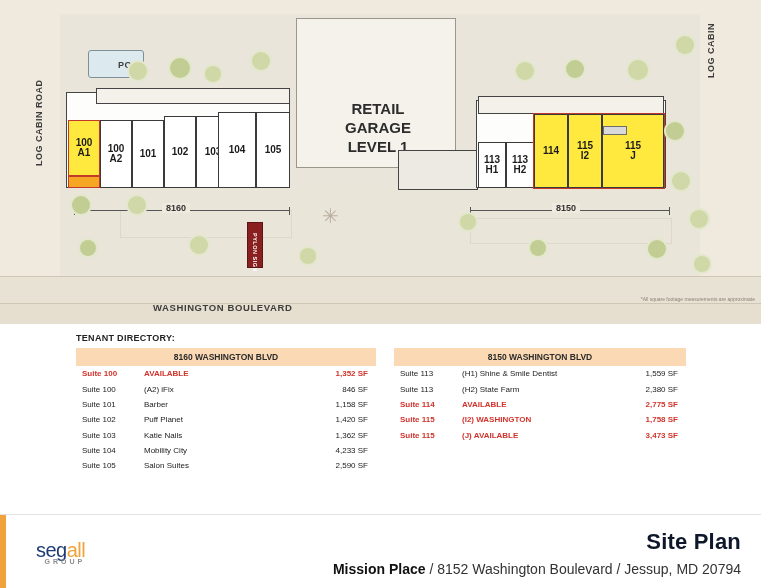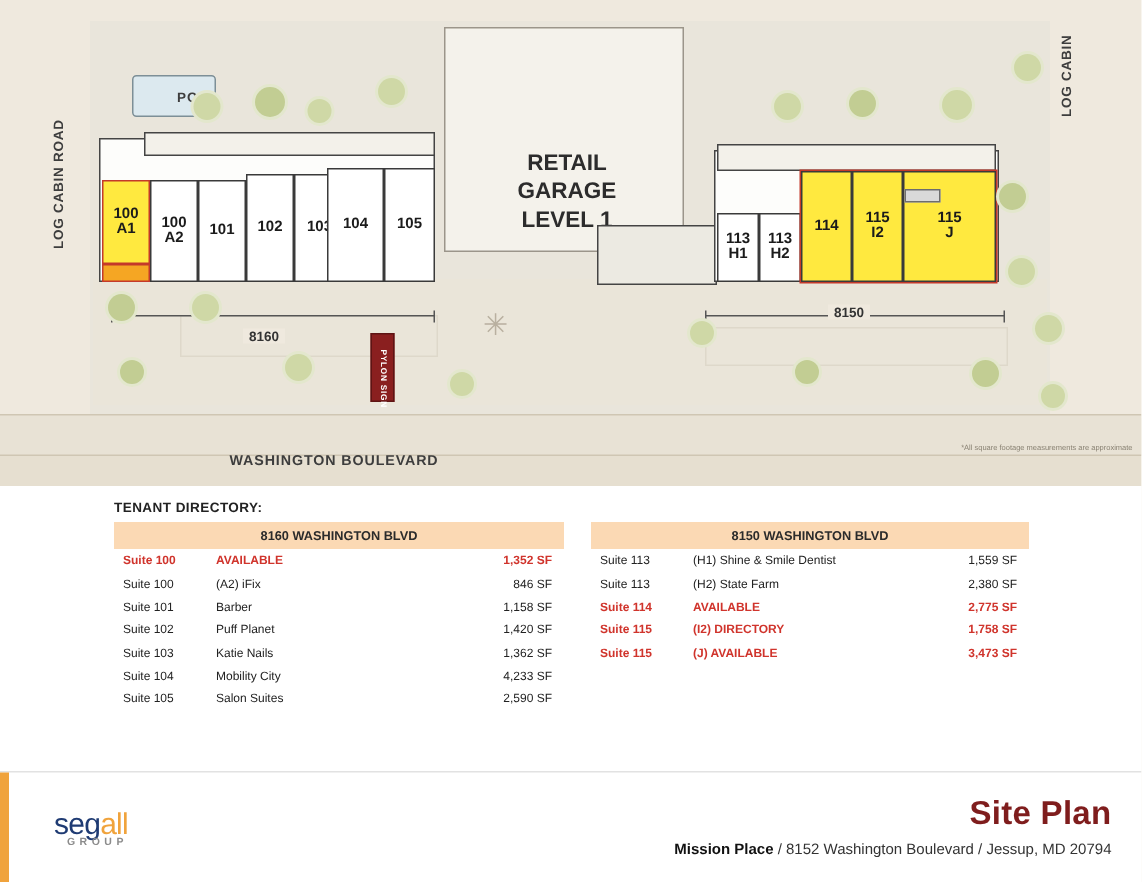--- a/index.html
+++ b/index.html
@@ -61,22 +61,22 @@
   td.c3{text-align:right;padding-right:8px;white-space:nowrap;}
   tr.avail td{color:#d0342c;font-weight:bold;}
 
   
   .footer{position:absolute;left:0;top:514px;width:761px;height:74px;background:#fff;border-top:1px solid #e2e2e2;}
   .footer-accent{position:absolute;left:0;top:0;width:6px;height:74px;background:#f0a33c;}
   .logo{position:absolute;left:36px;top:24px;}
   .logo-main{font-size:20px;font-weight:normal;color:#1f3b73;letter-spacing:-.5px;}
   .logo-main .ll{color:#f0a33c;}
   .logo-sub{font-size:7px;font-weight:bold;color:#8c8c8c;letter-spacing:3px;text-align:right;margin-top:-4px;}
-  .site-plan{position:absolute;right:20px;top:14px;font-size:22px;font-weight:bold;color:#7f1d1d;letter-spacing:.2px;}
-  .addr{position:absolute;right:20px;top:46px;font-size:10px;color:#333;}
+  .site-plan{position:absolute;right:20px;top:14px;font-size:22px;font-weight:bold;color:#0f172a;letter-spacing:.2px;}
+  .addr{position:absolute;right:20px;top:46px;font-size:14px;color:#333;}
   .addr b{color:#111;}
 </style>
 </head>
 <body>
 
 <div class="page">
 
   <div class="map">
     <div class="map-bg"></div>
 
@@ -106,21 +106,21 @@
     <div class="unit" style="left:132px;top:120px;width:32px;height:68px;">101</div>
     <div class="unit" style="left:164px;top:116px;width:32px;height:72px;">102</div>
     <div class="unit" style="left:196px;top:116px;width:34px;height:72px;">103</div>
     <div class="unit" style="left:218px;top:112px;width:38px;height:76px;">104</div>
     <div class="unit" style="left:256px;top:112px;width:34px;height:76px;">105</div>
 
     <div class="dim" style="left:74px;top:210px;width:216px;">
       <div class="tick" style="left:0;"></div>
       <div class="tick" style="right:0;"></div>
     </div>
-    <div class="dim-label" style="left:162px;top:203px;margin-top:16px;">8160</div>
+    <div class="dim-label" style="left:162px;top:203px;">8160</div>
 
     <div class="pylon" style="left:247px;top:222px;width:14px;height:44px;">
       <span>PYLON SIGN</span>
     </div>
 
     <div class="bldg-outline" style="left:296px;top:18px;width:160px;height:150px;background:#f4f2eb;border:1px solid #9b958a;"></div>
     <div class="garage-txt" style="left:318px;top:100px;width:120px;">
       <span>RETAIL GARAGE</span><br>
       <span>LEVEL 1</span>
     </div>
@@ -232,21 +232,21 @@
             <td class="c2">(H2) State Farm</td>
             <td class="c3">2,380 SF</td>
           </tr>
           <tr class="avail">
             <td class="c1">Suite 114</td>
             <td class="c2">AVAILABLE</td>
             <td class="c3">2,775 SF</td>
           </tr>
           <tr class="avail">
             <td class="c1">Suite 115</td>
-            <td class="c2">(I2) DIRECTORY</td>
+            <td class="c2">(I2) WASHINGTON</td>
             <td class="c3">1,758 SF</td>
           </tr>
           <tr class="avail">
             <td class="c1">Suite 115</td>
             <td class="c2">(J) AVAILABLE</td>
             <td class="c3">3,473 SF</td>
           </tr>
         </tbody>
       </table>
     </div>

